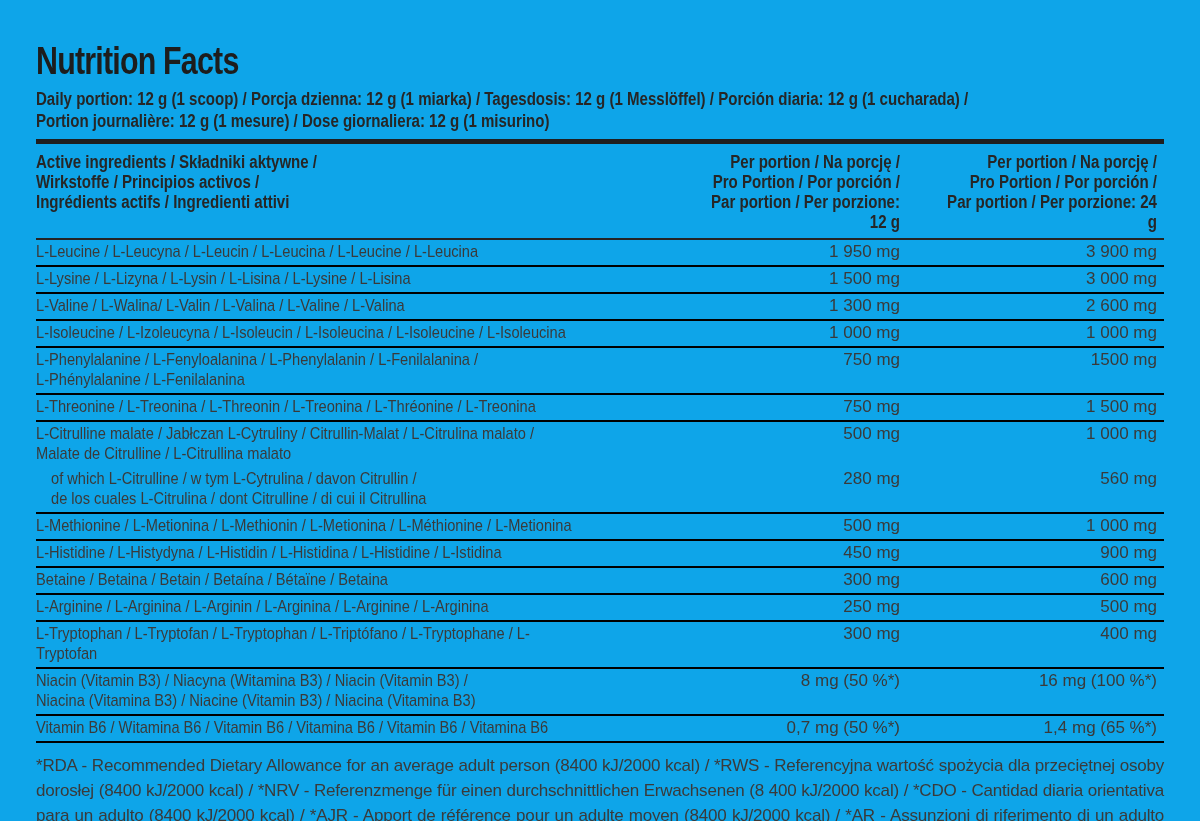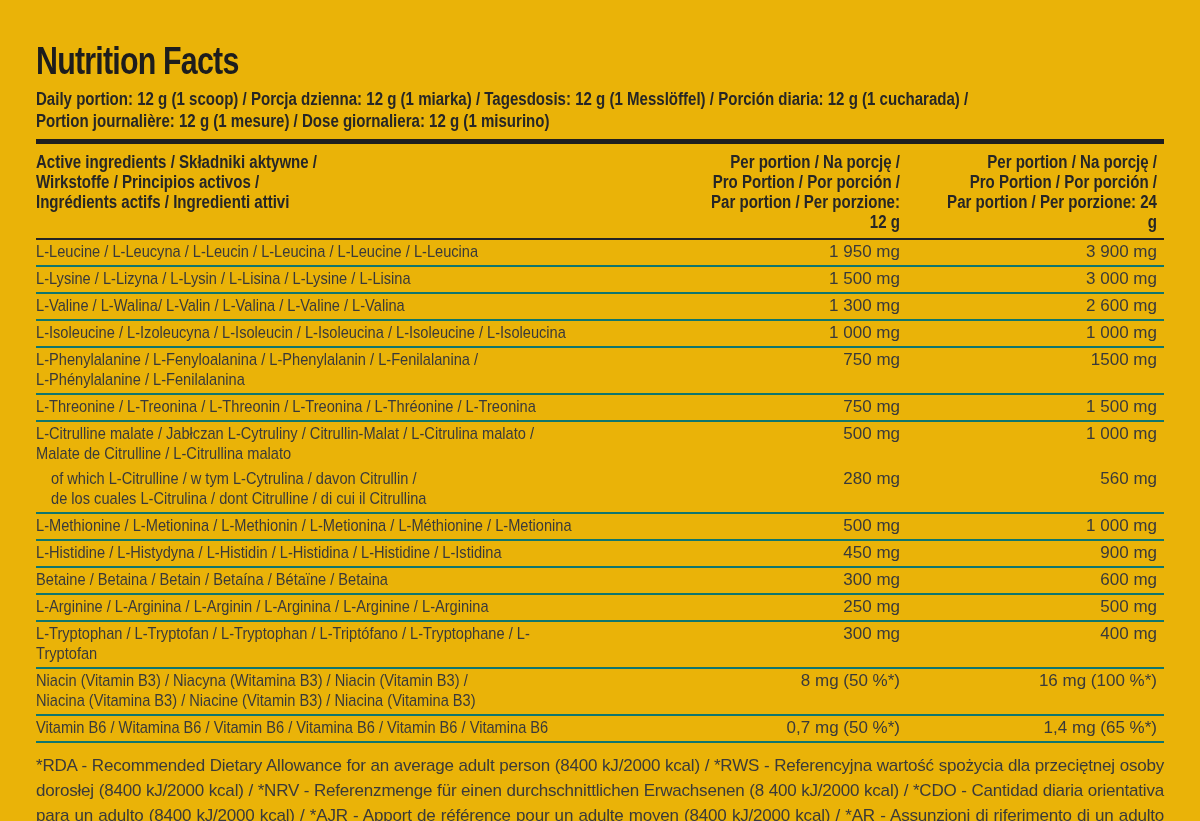--- a/index.html
+++ b/index.html
@@ -2,41 +2,41 @@
 <html><head>
 <meta charset="utf-8">
 <style>
   * { box-sizing: border-box; }
   html, body { margin: 0; padding: 0; background: #ffffff; }
   body {
     width: 1200px; height: 821px; overflow: hidden;
     font-family: "Liberation Sans", sans-serif;
     color: #333333;
   }
-  .page { width: 1200px; height: 821px; padding: 42px 36px 0 36px; background: #eab308; }
+  .page { width: 1200px; height: 821px; padding: 42px 36px 0 36px; background: #0ea5e9; }
 
   
   .cx-l { display: inline-block; transform: scaleX(.86); transform-origin: 0 50%; white-space: pre-line; }
   .cx-r { display: inline-block; transform: scaleX(.86); transform-origin: 100% 50%; white-space: pre-line; }
 
   h1.title { margin: 0; padding: 0; color: #1d1d1d; font-size: 38px; line-height: 38px; font-weight: 700; letter-spacing: -1px; }
   h1.title .cx-l { transform: scaleX(.8); }
 
   .portion { margin: 9px 0 0 0; font-size: 17.5px; line-height: 21.5px; font-weight: 700; color: #262626; }
 
   .thick-bar { height: 5px; background: #1f1f1f; margin-top: 7px; }
 
   .thead { display: flex; align-items: flex-start; padding: 8px 0 6px 0; border-bottom: 2.5px solid #242424;
            font-weight: 700; font-size: 17.5px; line-height: 20px; color: #262626; }
 
   .c-name { flex: 1 1 auto; min-width: 0; }
   .c-val  { flex: 0 0 250px; width: 250px; text-align: right; padding-right: 12px; }
   .c-val24{ flex: 0 0 252px; width: 252px; padding-right: 7px; }
 
-  .row { display: flex; align-items: flex-start; padding: 2px 0 3px 0; border-bottom: 2px solid #0f766e;
+  .row { display: flex; align-items: flex-start; padding: 2px 0 3px 0; border-bottom: 2px solid #000000;
          font-size: 17px; line-height: 20px; color: #3a3a3a; }
   .row.no-divider { border-bottom: none; }
   .row.indent .c-name { padding-left: 15px; }
   .rn { white-space: pre-line; }
   .val { display: inline-block; letter-spacing: 0; }
 
   .footnote { margin: 10px 0 0 0; font-size: 17px; line-height: 25px; text-align: justify;
               color: #3a3a3a; letter-spacing: -0.2px; }
 </style>
 </head>

